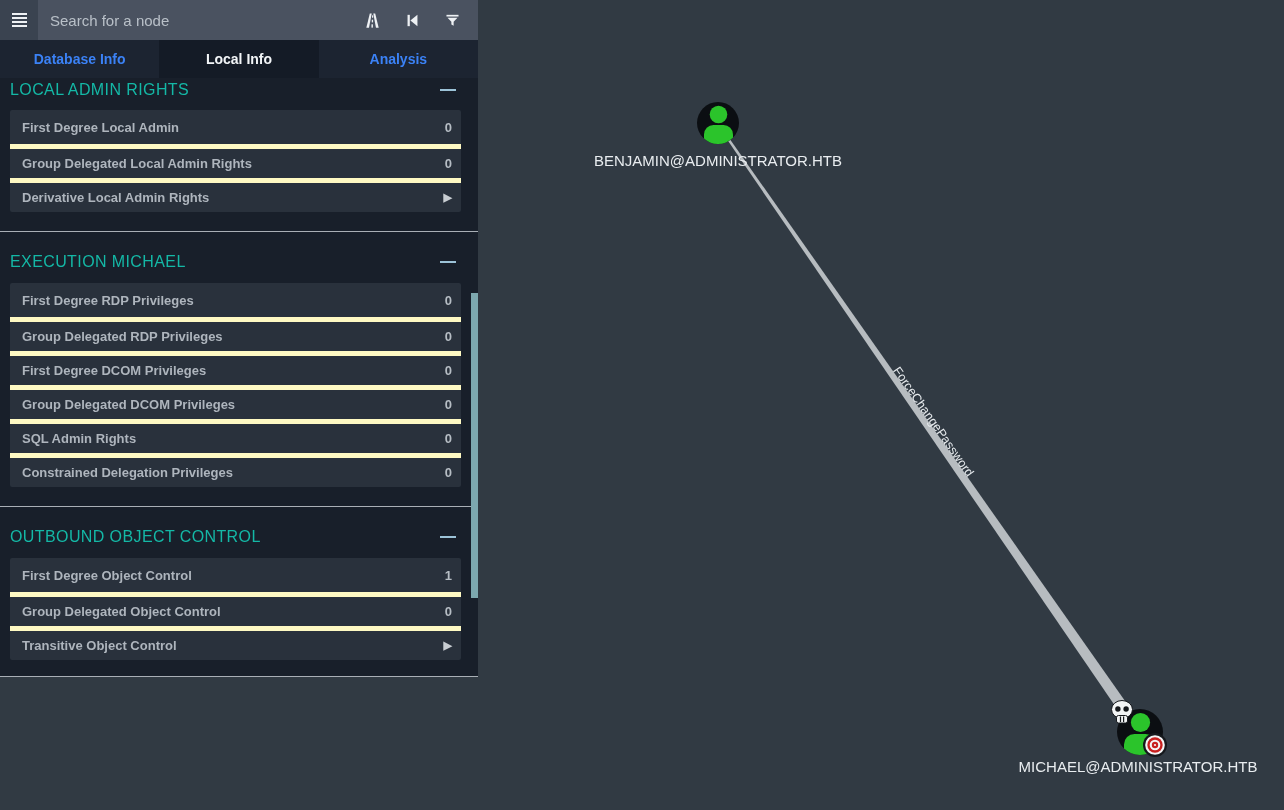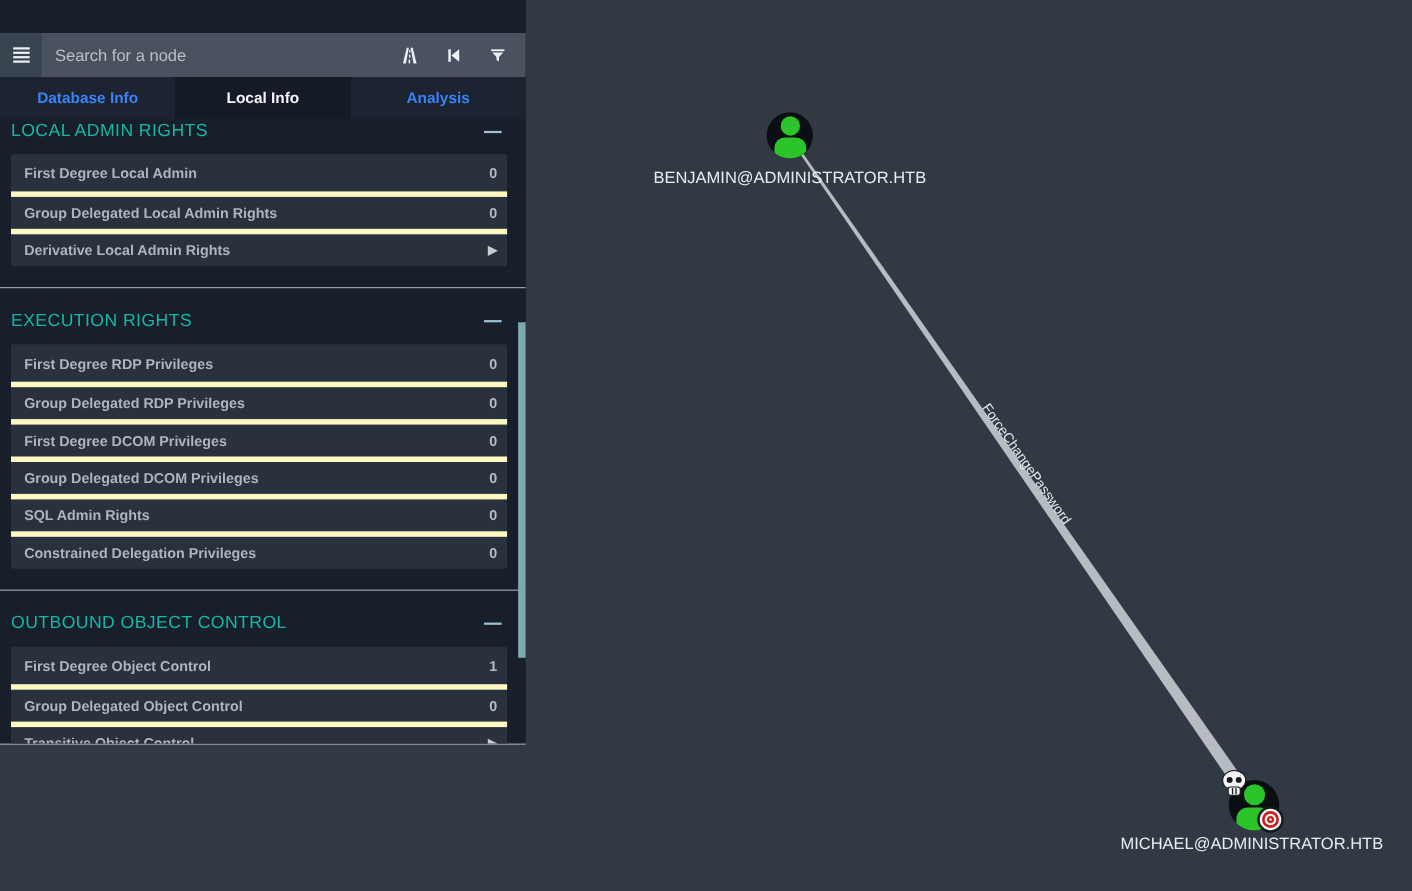--- a/index.html
+++ b/index.html
@@ -11,21 +11,21 @@
   #graph text { font-family:"Liberation Sans", sans-serif; }
   .node-label { fill:#e9edf0; font-size:15px; }
   .edge-label { fill:#e6eaed; font-size:12.5px; }
 
   
   .panel { position:absolute; left:0; top:0; width:478px; height:677px;
            background:#181f2a; z-index:2; overflow:hidden;
            border-bottom:1px solid #a9afb6; }
 
   
-  .topbar { height:40px; background:#4a5260; display:flex; align-items:stretch;margin-top:30px; }
+  .topbar { height:40px; background:#4a5260; display:flex; align-items:stretch; }
   .menu-btn { width:38px; background:#3a4350; border:none; cursor:pointer;
               display:flex; flex-direction:column; justify-content:center; align-items:center; gap:2px; }
   .menu-btn span { display:block; width:15px; height:2px; background:#eef1f4; }
   .search-input { flex:1; background:transparent; border:none; outline:none;
                   color:#e8ecef; font-size:15px; padding:0 12px; }
   .search-input::placeholder { color:#b9c0c8; opacity:1; }
   .topbar-actions { display:flex; align-items:center; gap:20px; padding-right:16px; }
   .topbar-actions button { background:transparent; border:none; cursor:pointer;
                            width:20px; height:20px; display:flex; align-items:center; justify-content:center; }
   .topbar-actions svg { fill:#eef1f4; }
@@ -174,21 +174,21 @@
   <div class="row">
     <span class="row-label">Derivative Local Admin Rights</span>
     <span class="row-value play">▶</span>
   </div>
 </div>
   </section>
 
   <section class="nf-section">
     <hr class="section-divider">
     <div class="section-header">
-      <span class="section-title">EXECUTION RIGHTS</span>
+      <span class="section-title">EXECUTION MICHAEL</span>
       <span class="collapse-icon"></span>
     </div>
     <div class="rows">
   <div class="row">
     <span class="row-label">First Degree RDP Privileges</span>
     <span class="row-value">0</span>
   </div>
 
   <div class="row">
     <span class="row-label">Group Delegated RDP Privileges</span>

